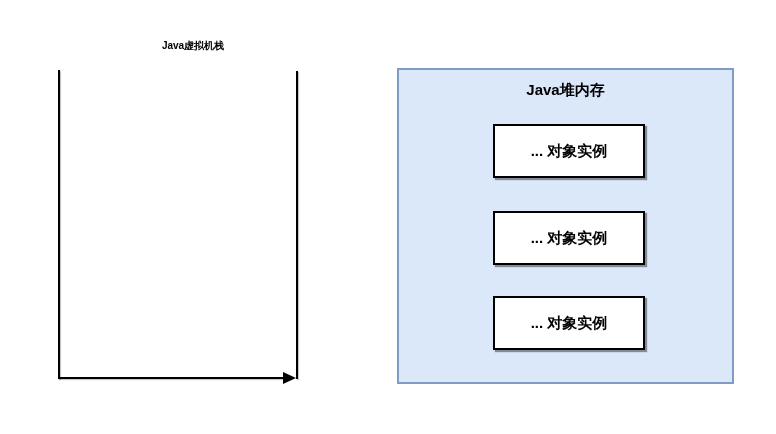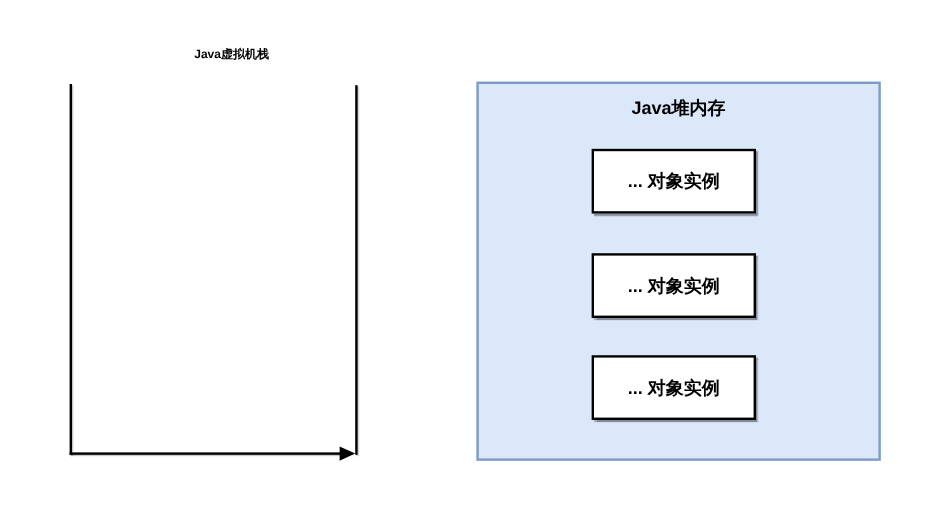--- a/index.html
+++ b/index.html
@@ -75,21 +75,21 @@
     left: 0;
     width: 100%;
     text-align: center;
     font-size: 15px;
     font-weight: bold;
     color: var(--text, #000);
   }
   .object-box {
     position: absolute;
     left: 94px;
-    width: 137px;
+    width: 152px;
     height: 54px;
     box-sizing: border-box;
     background: #ffffff;
     border: 2px solid var(--line, #000);
     box-shadow: 2px 2px 1px rgba(0,0,0,0.4);
     display: flex;
     align-items: center;
     justify-content: center;
     font-size: 15px;
     font-weight: bold;

